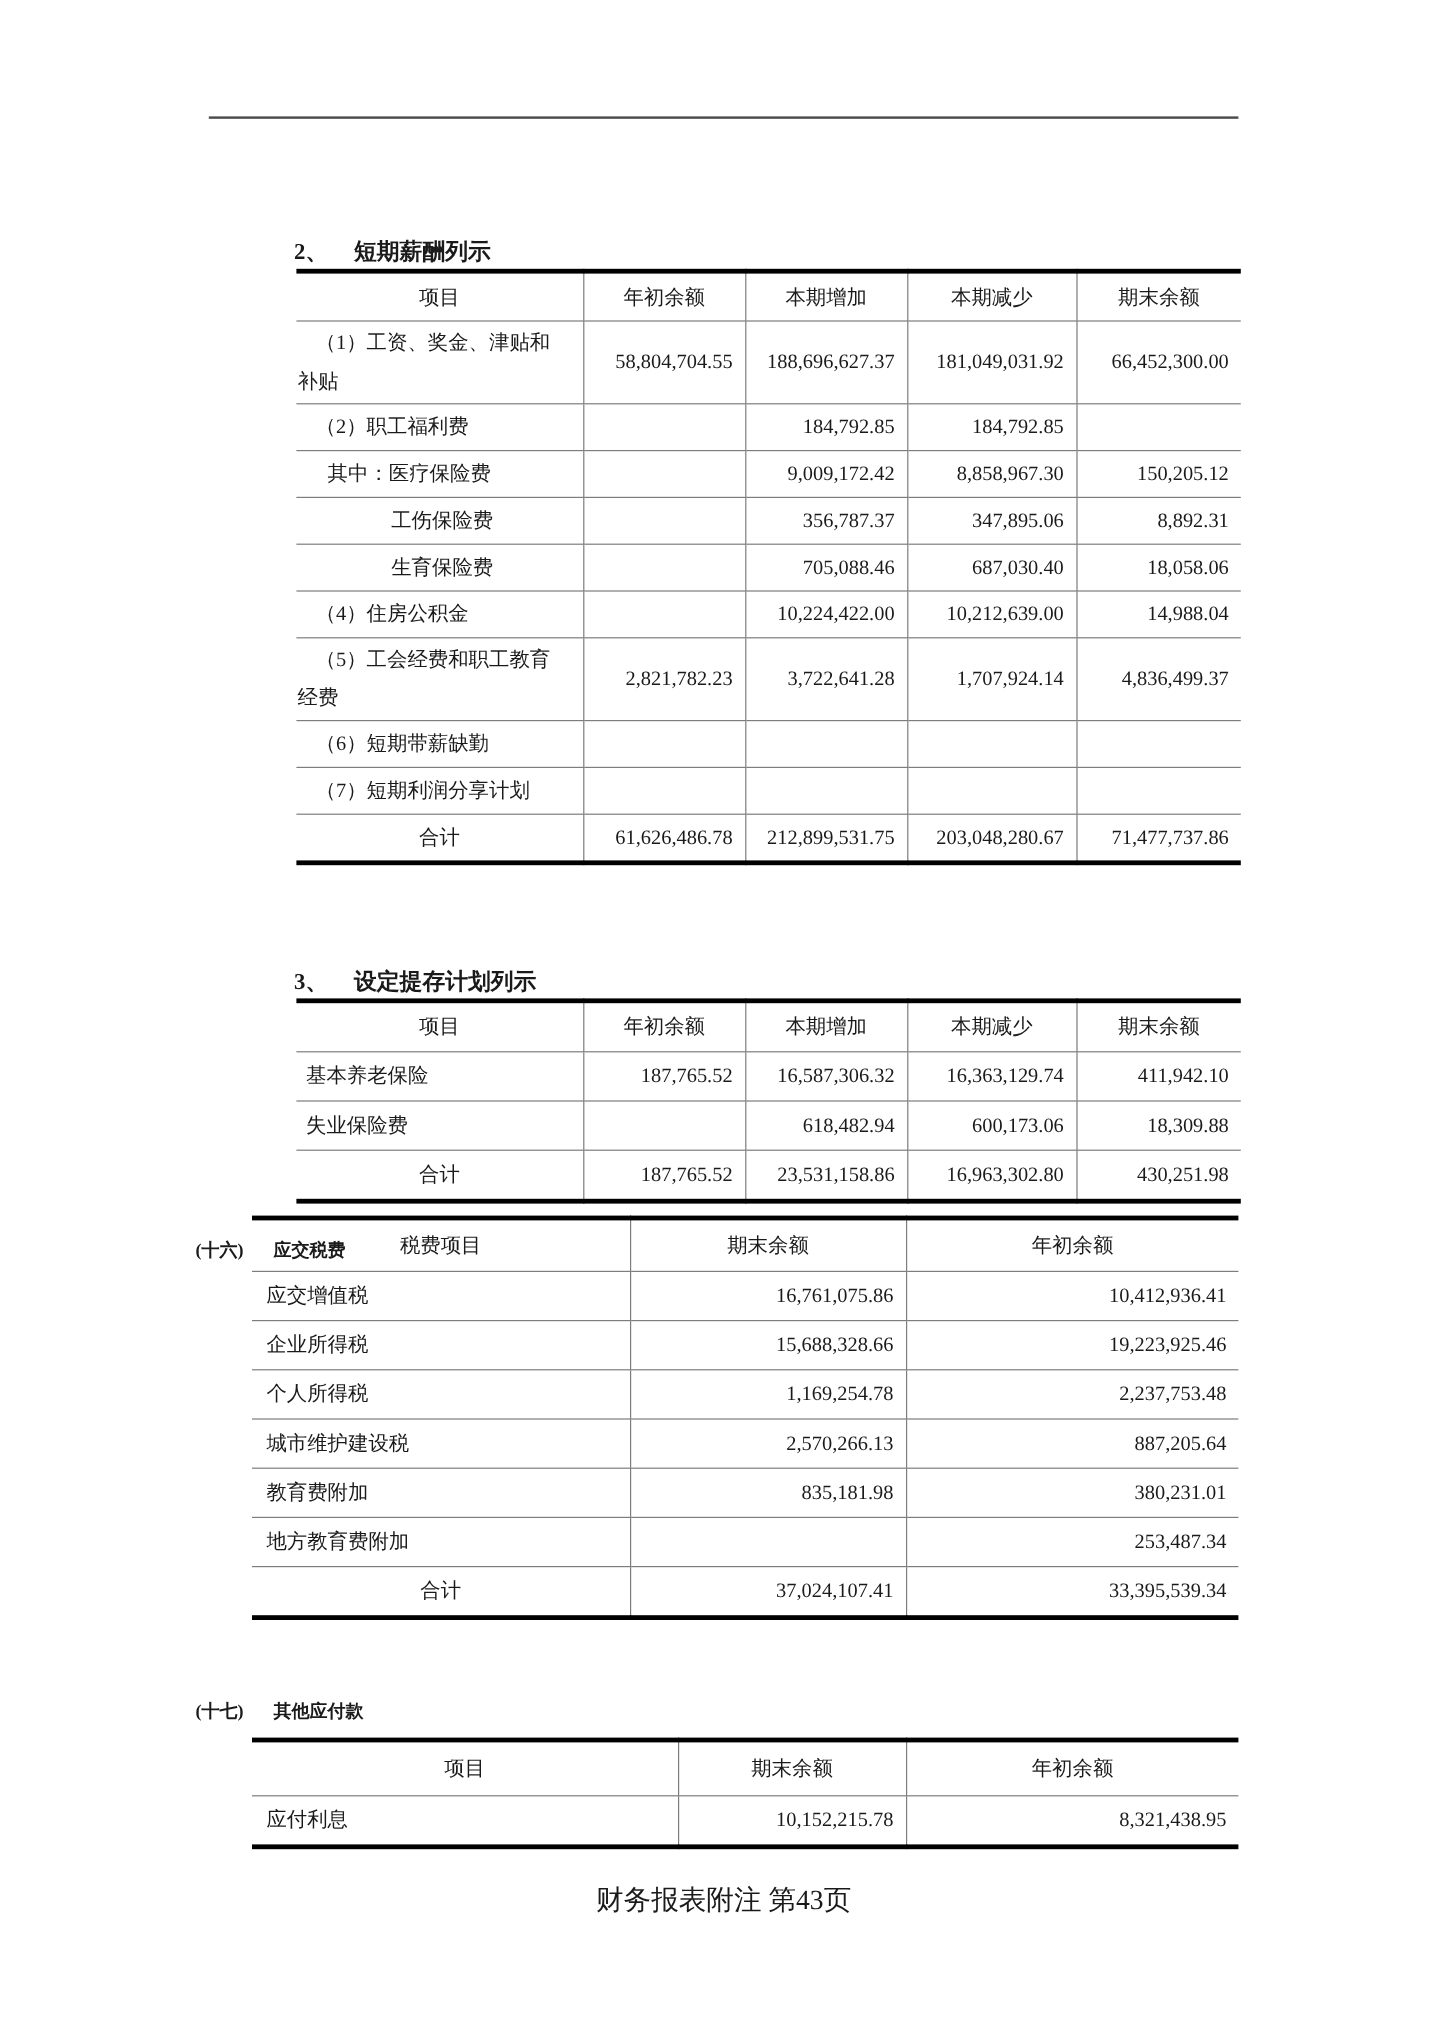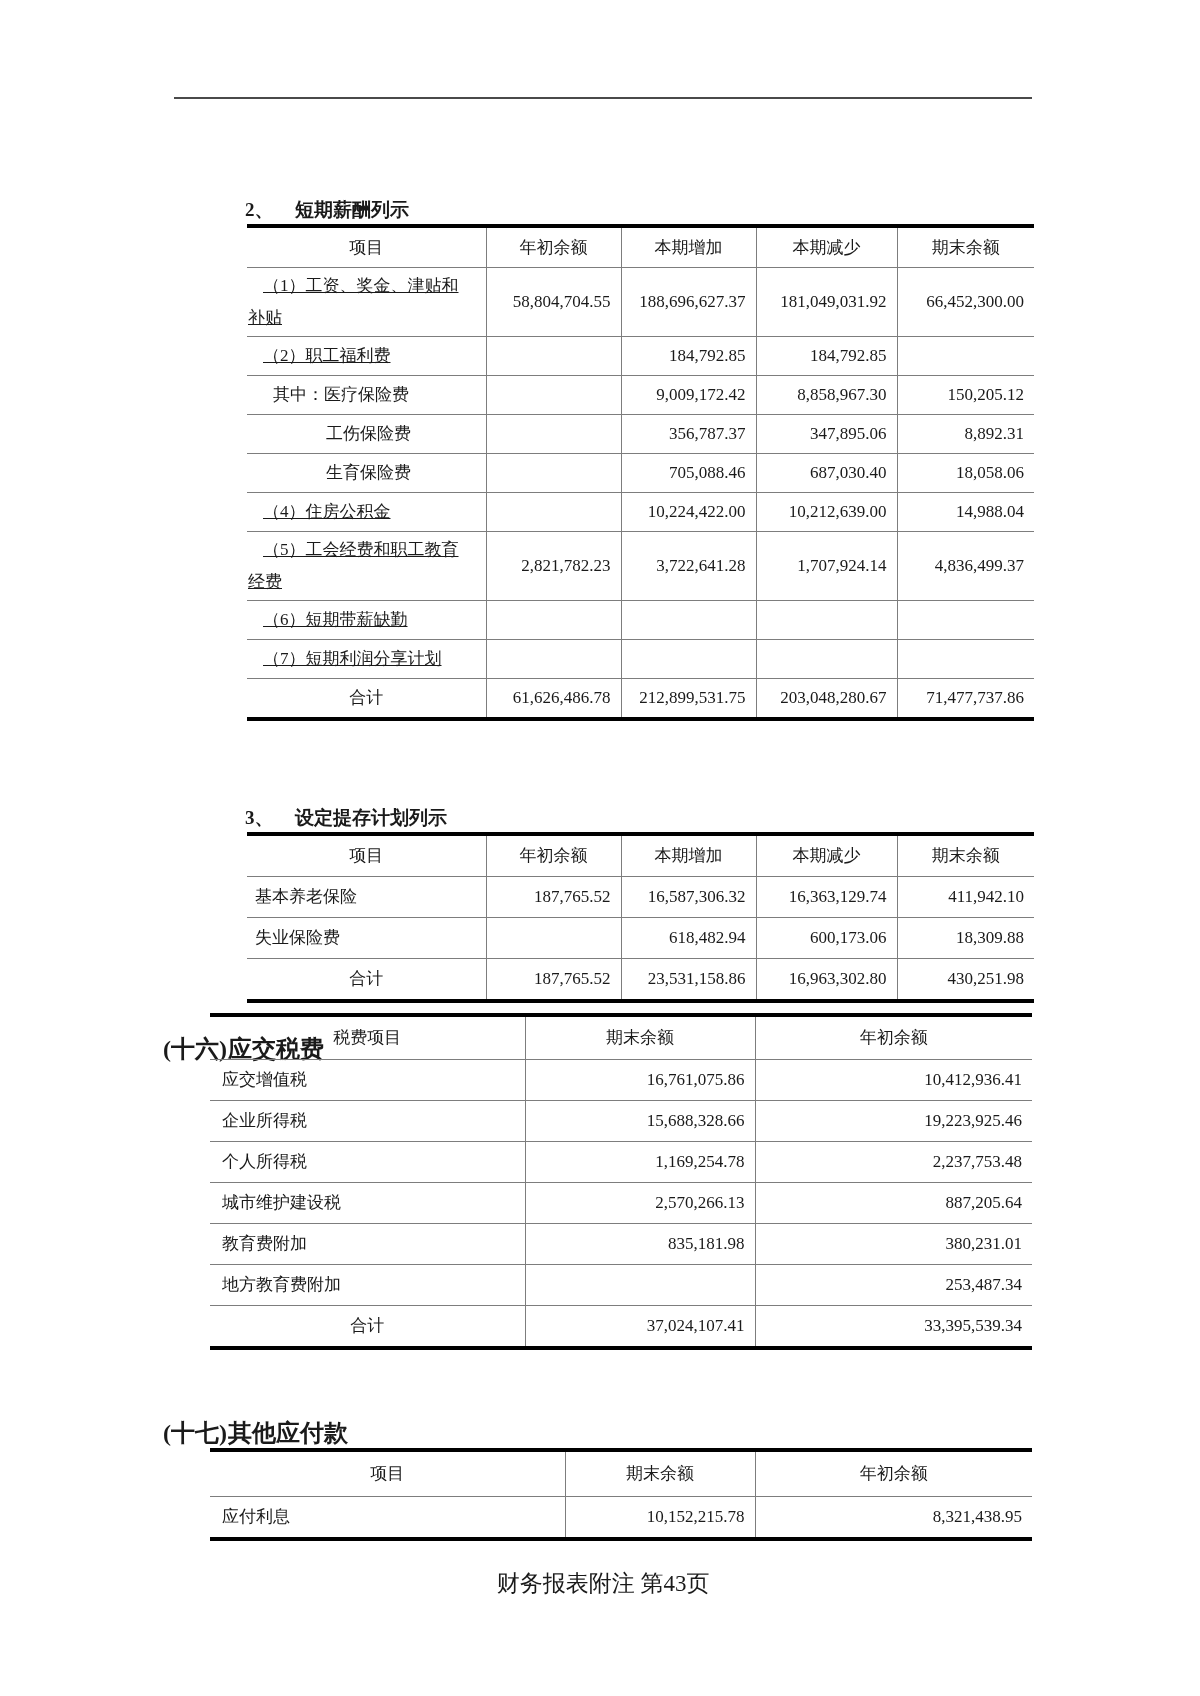--- a/index.html
+++ b/index.html
@@ -5,21 +5,21 @@
   html,body { margin:0; padding:0; background:#ffffff; }
   .page {
     position:relative; width:1200px; height:1696px; background:#ffffff;
     font-family:"Liberation Serif","DejaVu Serif",serif; color:#1a1a1a;
     overflow:hidden;
   }
   .toprule { position:absolute; left:174px; top:97px; width:858px; height:2px; background:#4a4a4a; }
 
   .heading { position:absolute; display:flex; font-weight:bold; white-space:nowrap; }
   .heading.lvl2 { font-size:19px; }
-  .heading.lvl1 { font-size:24px; }
+  .heading.lvl1 { font-size:15px; }
   .h-num2 { width:50px; }
   .h-num1 { width:65px; }
 
   table { position:absolute; border-collapse:collapse; table-layout:fixed; font-size:17px; }
   td { overflow:hidden; vertical-align:middle; line-height:32px; }
 
   .tbl { border-top:4px solid #000; border-bottom:4px solid #000; }
   .tbl td { border-bottom:1px solid #7d7d7d; border-right:1px solid #7d7d7d; }
   .tbl td:last-child { border-right:none; }
   .tbl tr:last-child td { border-bottom:none; }
@@ -33,21 +33,21 @@
   .t2 tr.r1 td { height:36px; }
   .t2 tr.r2 td { height:66px; }
   .t3 tr.hd td, .t3 tr.r1 td { height:38px; }
   .t16 tr.hd td { height:40px; }
   .t16 tr.r1 td { height:38px; }
   .t17 tr.hd td { height:42px; }
   .t17 tr.r1 td { height:38px;margin-top:35px; }
 
   td.hc { text-align:center; }
   td.item { padding-right:14px; }
-  td.ind1 { text-indent:15px;text-decoration:underline; }
+  td.ind1 { text-indent:15px; }
   td.ind2 { text-indent:25px; }
   td.ind3 { text-indent:78px; }
   td.ctr { text-align:center; }
   td.num { text-align:right; padding-right:10px; }
   td.item16 { padding-left:12px; }
 
   .footer {
     position:absolute; left:174px; top:1568px; width:858px;
     text-align:center; font-size:23px;
   }

